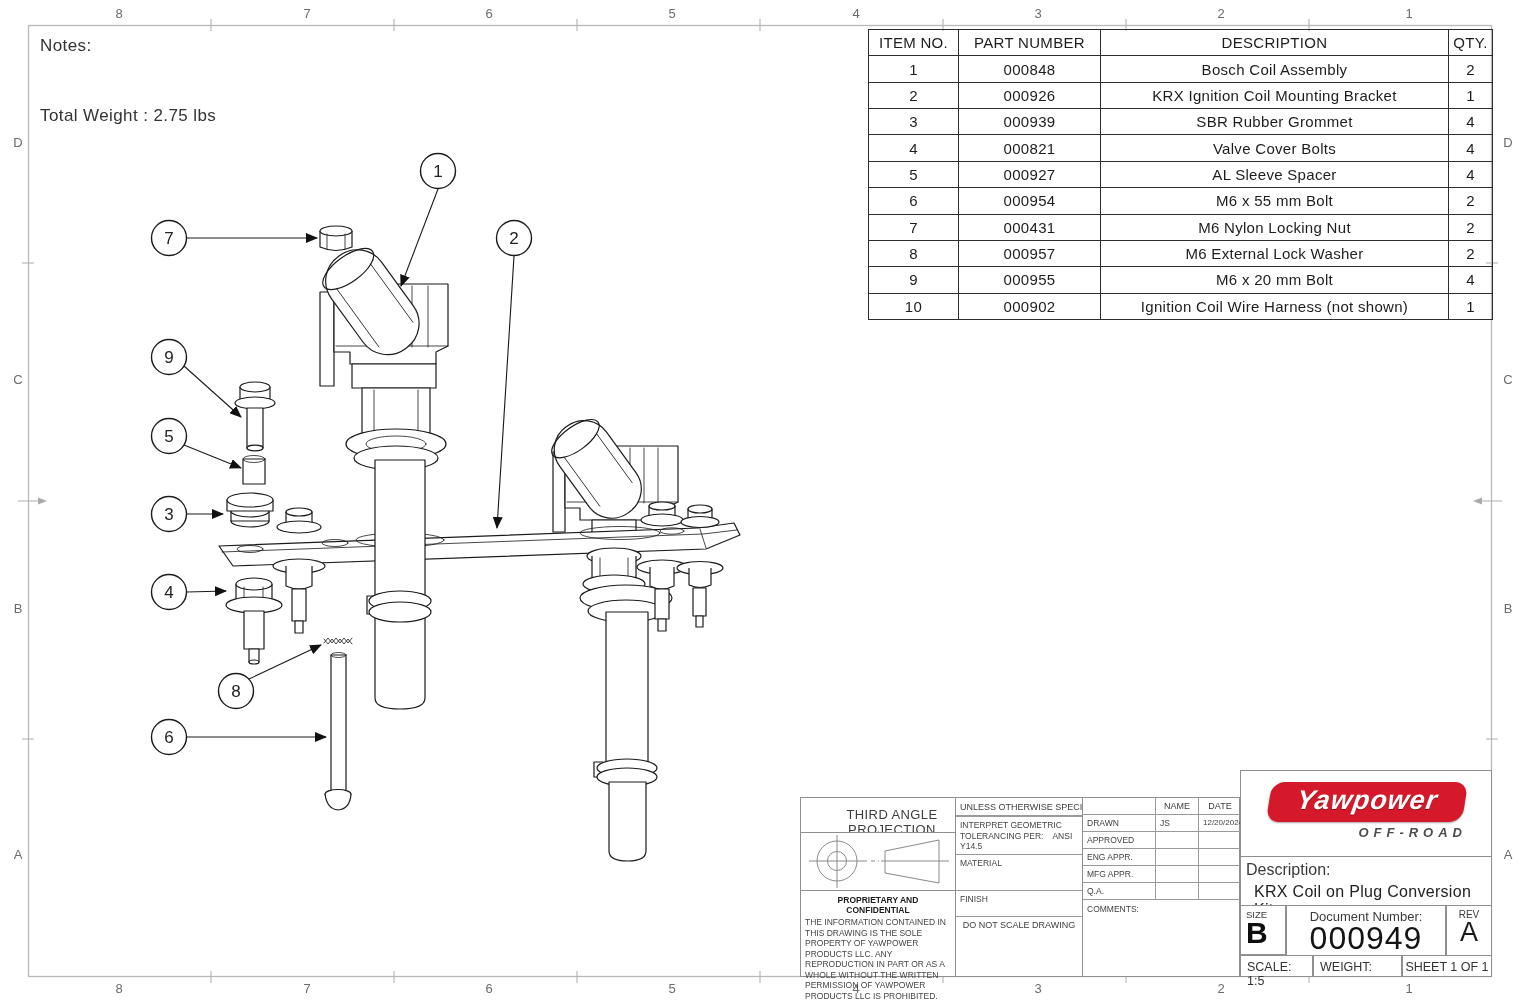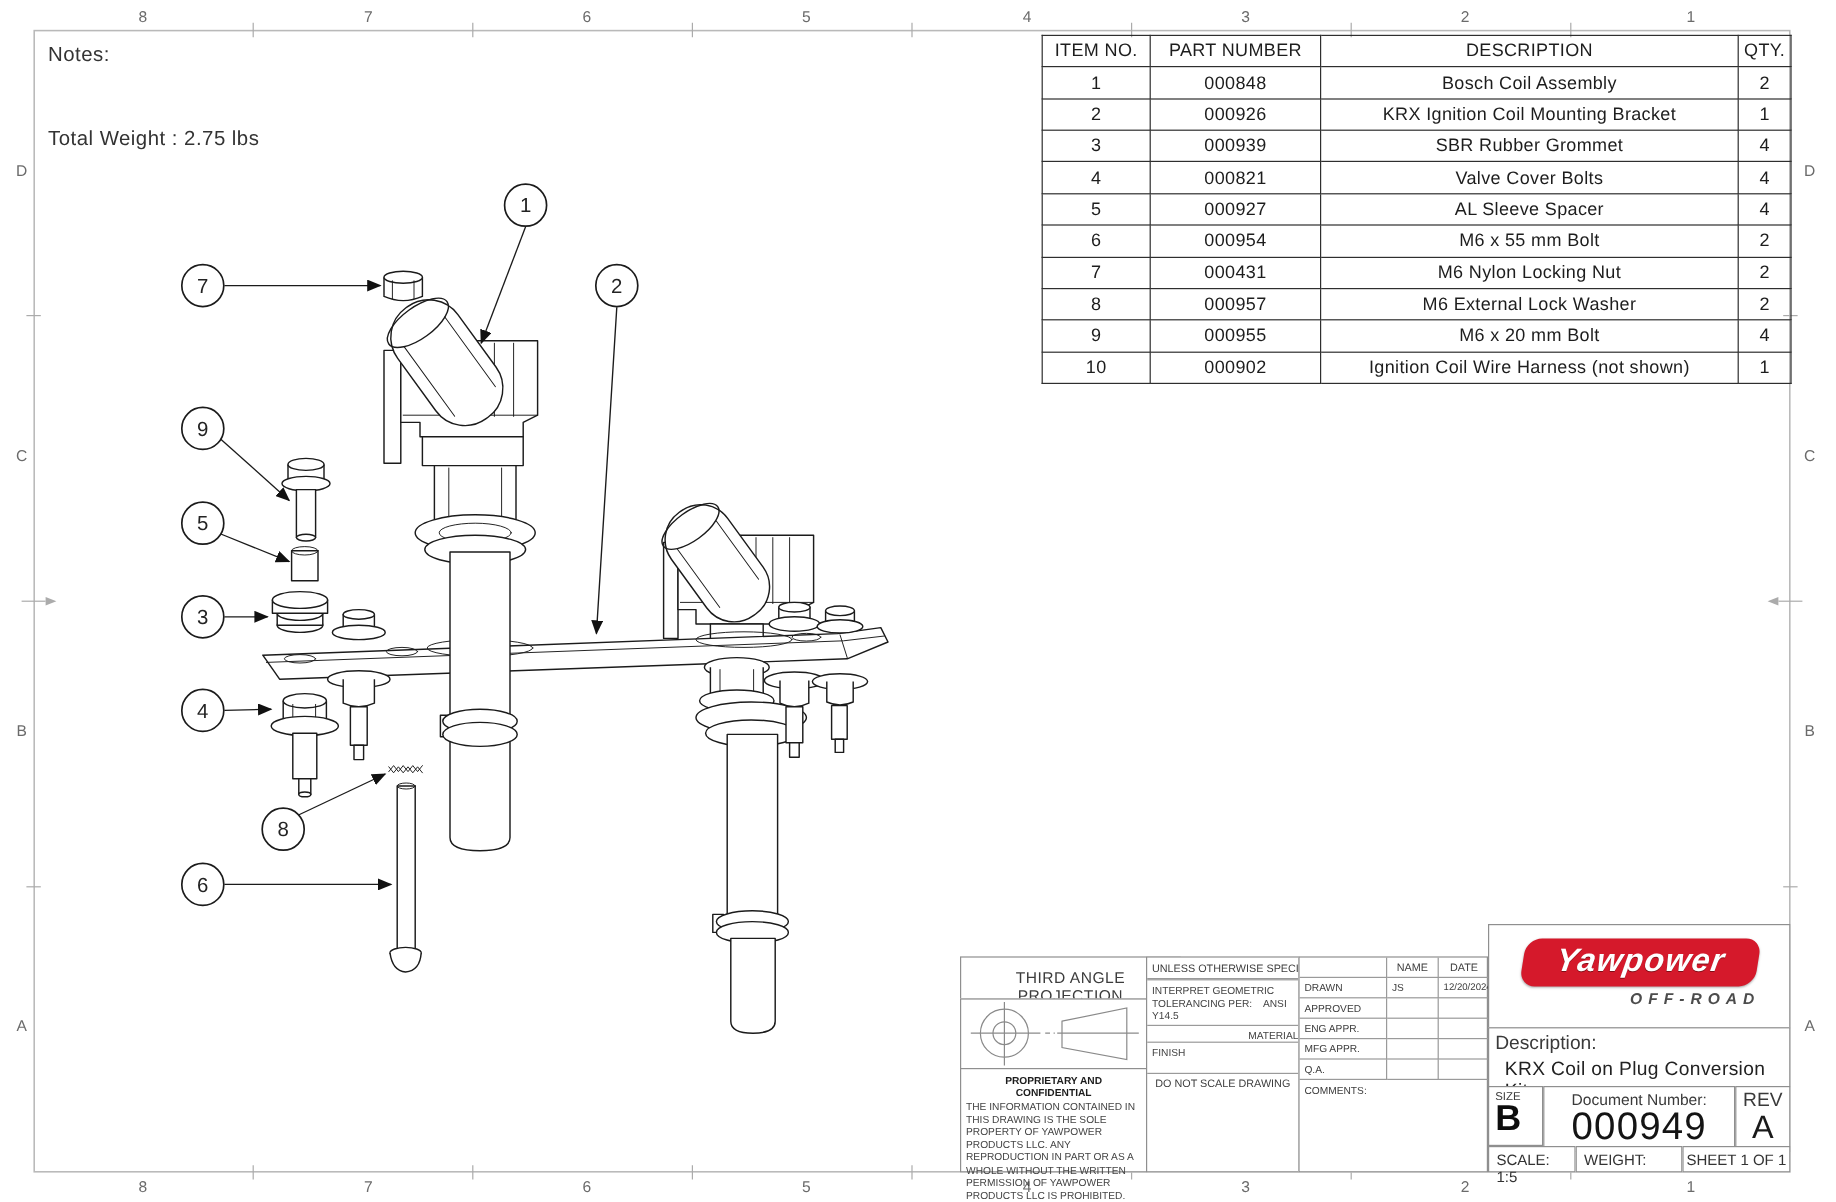--- a/index.html
+++ b/index.html
@@ -433,21 +433,21 @@
     <div style="font-size:8.5px;font-weight:bold;color:#1c1c1c;text-align:center;margin-bottom:2px;">PROPRIETARY AND CONFIDENTIAL</div>
     <div class="tiny" style="text-align:left;">THE INFORMATION CONTAINED IN THIS DRAWING IS THE SOLE PROPERTY OF YAWPOWER PRODUCTS LLC.  ANY REPRODUCTION IN PART OR AS A WHOLE WITHOUT THE WRITTEN PERMISSION OF YAWPOWER PRODUCTS LLC IS PROHIBITED.</div>
   </div>
 
   <div class="abs tb" style="left:955px;top:797px;width:128px;height:180px;">
     <div style="border-bottom:1px solid #9a9a9a;font-size:9px;color:#3d3d3d;padding:4px 0 3px 4px;white-space:nowrap;">UNLESS OTHERWISE SPECIFIED:</div>
     <div style="border-top:1px solid #9a9a9a;padding:3px 0 2px 4px;">
       <div class="tiny">INTERPRET GEOMETRIC</div>
       <div class="tiny tol-line">TOLERANCING PER:    ANSI Y14.5</div>
     </div>
-    <div style="border-top:1px solid #9a9a9a;height:14px;padding:3px 0 0 4px;box-sizing:border-box;text-align:right;">
+    <div style="border-top:1px solid #9a9a9a;height:36px;padding:3px 0 0 4px;box-sizing:border-box;">
       <div class="tiny">MATERIAL</div>
     </div>
     <div style="border-top:1px solid #9a9a9a;height:26px;padding:3px 0 0 4px;box-sizing:border-box;">
       <div class="tiny">FINISH</div>
     </div>
     <div style="border-top:1px solid #9a9a9a;height:16px;text-align:center;font-size:9px;color:#3d3d3d;padding-top:3px;box-sizing:border-box;">DO NOT SCALE DRAWING</div>
   </div>
 
   <div class="abs tb" style="left:1082px;top:797px;width:158px;height:180px;">
     <div class="appr-row">
@@ -498,21 +498,21 @@
   <div class="abs" style="left:1240px;top:905px;width:252px;height:50px;display:flex;">
     <div class="tb" style="width:46px;height:50px;padding:3px 0 0 5px;">
       <div class="cell-label">SIZE</div>
       <div class="big-b">B</div>
     </div>
     <div class="tb" style="width:158px;height:50px;text-align:center;padding-top:3px;box-sizing:content-box;">
       <div style="font-size:13px;color:#3a3a3a;">Document Number:</div>
       <div class="doc-num">000949</div>
     </div>
     <div class="tb" style="width:48px;height:50px;text-align:center;padding-top:3px;box-sizing:content-box;flex:1;">
-      <div style="font-size:16px;color:#3a3a3a;">REV</div>
+      <div style="font-size:10px;color:#3a3a3a;">REV</div>
       <div class="rev-a">A</div>
     </div>
   </div>
 
   <div class="abs" style="left:1240px;top:955px;width:252px;height:22px;display:flex;">
     <div class="tb brow" style="width:73px;">SCALE: 1:5</div>
     <div class="tb brow" style="width:89px;">WEIGHT:</div>
     <div class="tb brow" style="flex:1;text-align:center;padding-left:0;">SHEET 1 OF 1</div>
   </div>
 

